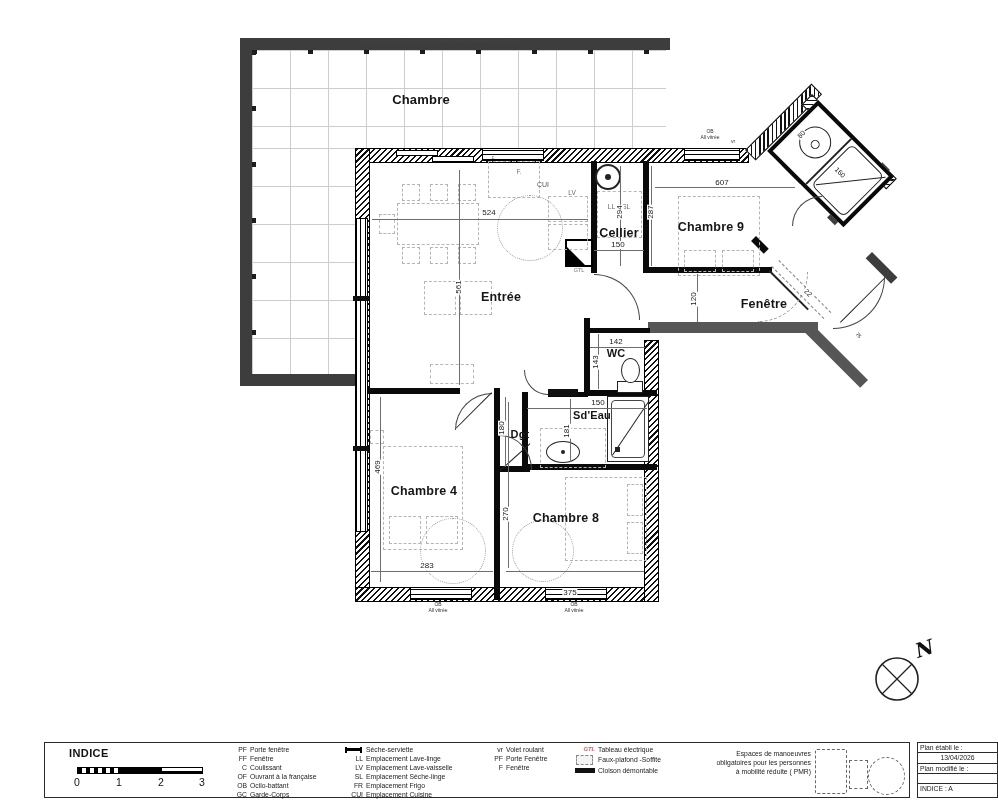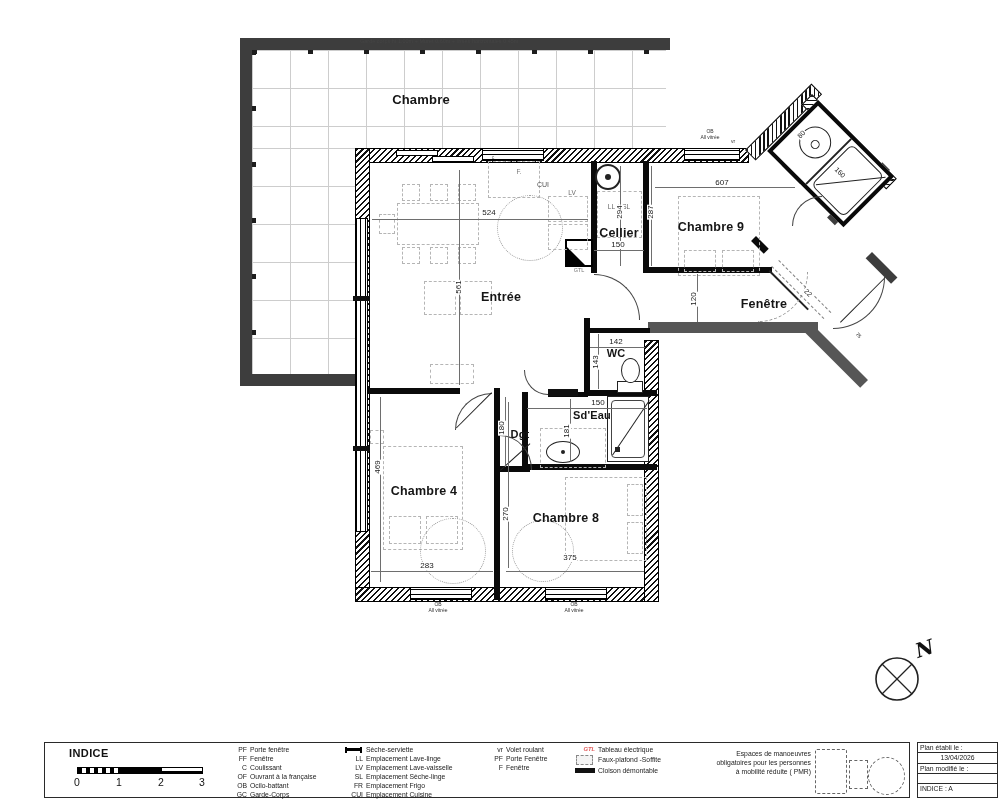--- a/index.html
+++ b/index.html
@@ -213,21 +213,21 @@
   <div class="abs dlabel v" style="left:567px;top:431px;">181</div>
   <div class="abs dline-v" style="left:505px;top:397px;height:70px;"></div>
   <div class="abs dlabel v" style="left:502px;top:428px;">180</div>
   <div class="abs dline-v" style="left:380px;top:397px;height:185px;"></div>
   <div class="abs dlabel v" style="left:378px;top:467px;">469</div>
   <div class="abs dline-h" style="left:371px;top:571px;width:122px;"></div>
   <div class="abs dlabel" style="left:427px;top:562px;">283</div>
   <div class="abs dline-v" style="left:508px;top:402px;height:166px;"></div>
   <div class="abs dlabel v" style="left:506px;top:514px;">270</div>
   <div class="abs dline-h" style="left:506px;top:571px;width:138px;"></div>
-  <div class="abs dlabel" style="left:570px;top:554px;">375</div>
+  <div class="abs dlabel" style="left:570px;top:589px;">375</div>
   <div class="abs dlabel" style="left:803px;top:289px;transform:rotate(45deg);font-size:7px;">22</div>
   <div class="abs dlabel" style="left:855px;top:331px;transform:rotate(45deg);font-size:5px;">75</div>
 
   <div class="abs rlabel" style="left:501px;top:290px;">Entrée</div>
   <div class="abs rlabel" style="left:619px;top:226px;">Cellier</div>
   <div class="abs rlabel" style="left:711px;top:220px;">Chambre 9</div>
   <div class="abs rlabel" style="left:764px;top:297px;">Fenêtre</div>
   <div class="abs rlabel sm" style="left:616px;top:347px;">WC</div>
   <div class="abs rlabel sm" style="left:592px;top:409px;">Sd'Eau</div>
   <div class="abs rlabel sm" style="left:520px;top:428px;">Dgt</div>

